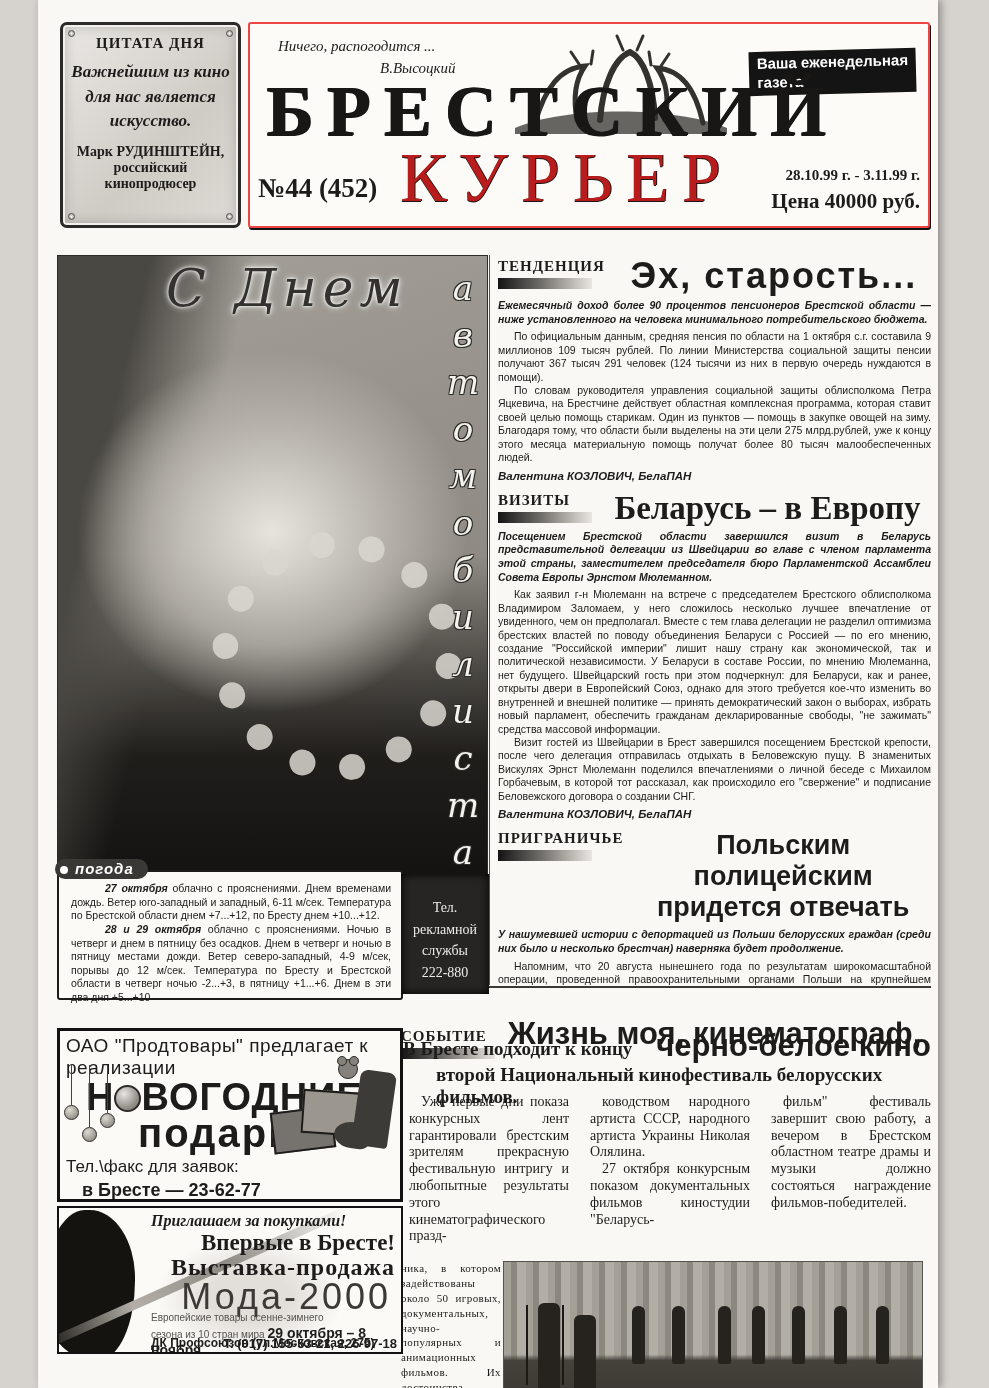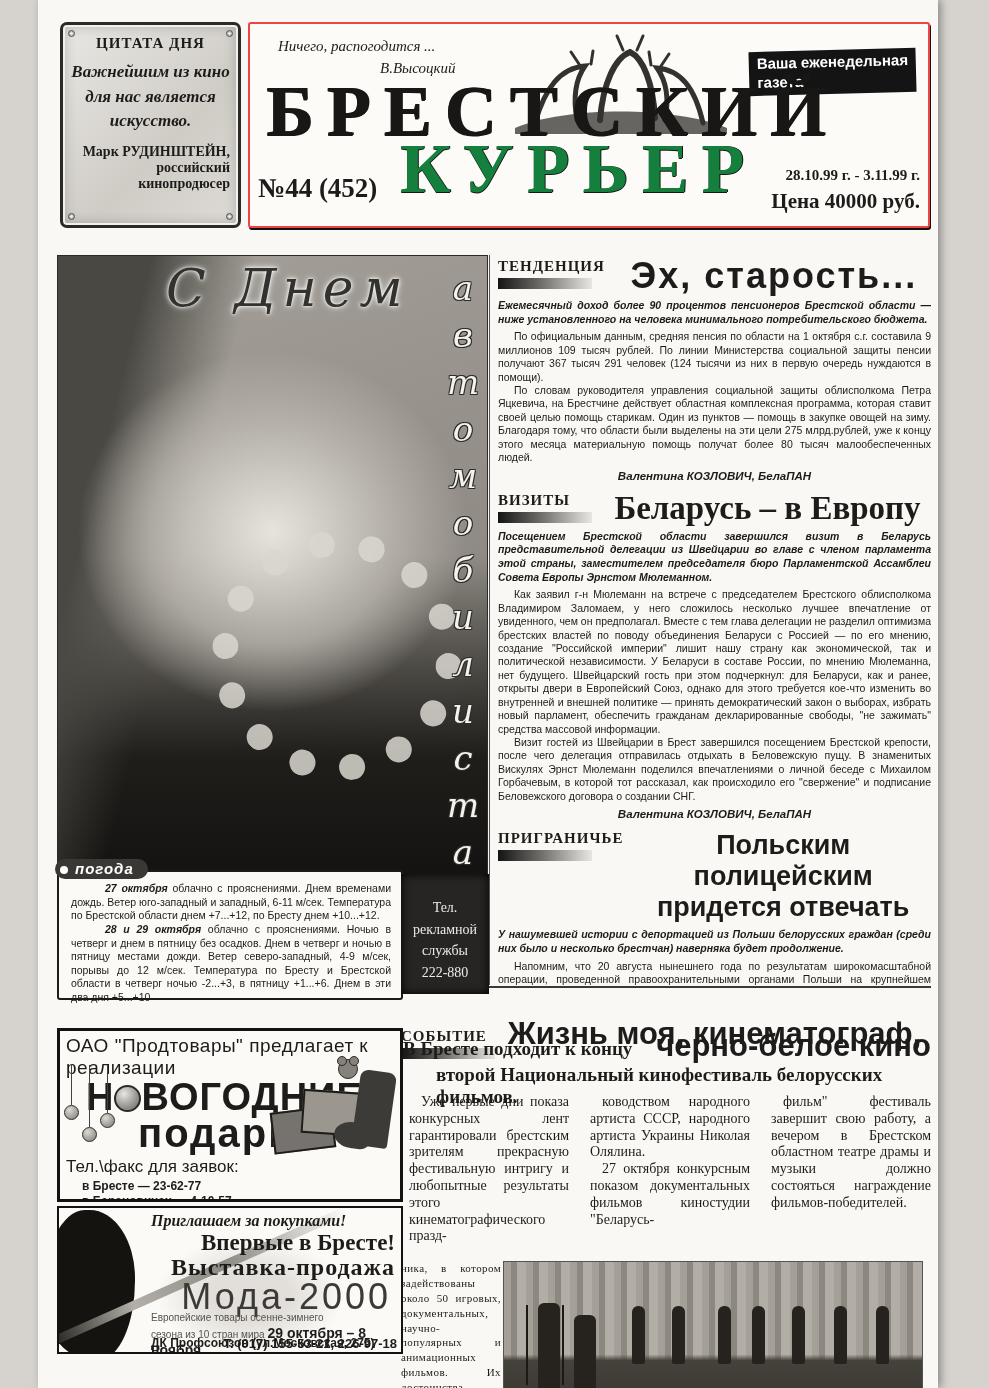--- a/index.html
+++ b/index.html
@@ -7,35 +7,35 @@
   .page { position:relative; width:989px; height:1388px; overflow:hidden; background:#d6d3cf; }
   .sheet { position:absolute; left:38px; top:0; width:900px; height:1388px; background:#f9f8f4; box-shadow:3px 0 8px rgba(0,0,0,.35); }
 
   
   .quote-box { position:absolute; left:60px; top:22px; width:181px; height:206px;
     background:linear-gradient(135deg,#e9e7e3,#cfccc6 60%,#dedbd6); border:3px solid #2b2a28; border-radius:7px;
     box-shadow:inset 0 0 0 2px #f2f0ec, inset 0 0 14px rgba(0,0,0,.25); padding:10px 8px 6px; text-align:center; }
   .screw { position:absolute; width:7px; height:7px; border-radius:50%; background:radial-gradient(#fff,#8a8883); border:1px solid #55534f; }
   .quote-label { font-family:"Liberation Serif",serif; font-weight:700; font-size:15px; letter-spacing:1px; }
   .quote-text { font-family:"Liberation Serif",serif; font-weight:700; font-style:italic; font-size:17px; line-height:1.45; margin-top:8px; }
-  .quote-author { font-family:"Liberation Serif",serif; font-weight:700; font-size:14px; line-height:1.15; margin-top:10px; text-align:right; }
+  .quote-author { font-family:"Liberation Serif",serif; font-weight:700; font-size:14px; line-height:1.15; margin-top:10px; }
 
   
   .masthead { position:absolute; left:248px; top:22px; width:682px; height:206px; background:#fcfbf8;
     border:2px solid #ef4444; border-radius:3px; box-shadow:1px 2px 0 #121212; }
   .epigraph { position:absolute; left:28px; top:14px; font-family:"Liberation Serif",serif; font-style:italic; font-size:15px; }
   .epigraph-author { position:absolute; left:130px; top:36px; font-family:"Liberation Serif",serif; font-style:italic; font-size:15px; }
   .badge { position:absolute; right:12px; top:26px; background:#141414; color:#fff; font-weight:700; font-size:15px;
     line-height:1.25; padding:3px 8px; transform:rotate(-1.5deg); text-align:left; }
   .badge span { display:block; }
   .mast-title1 { position:absolute; left:16px; top:46px; font-family:"Liberation Serif",serif; font-weight:700; font-size:72px;
     letter-spacing:13px; color:#181715; text-shadow:1px 0 0 #181715, 0 1px 0 #181715; white-space:nowrap; }
   .mast-issue { position:absolute; left:8px; bottom:22px; font-family:"Liberation Serif",serif; font-weight:700; font-size:27px; }
-  .mast-title2 { position:absolute; left:150px; bottom:17px; font-family:"Liberation Serif",serif; font-weight:700; font-size:70px;
-    letter-spacing:13px; color:#15803d; text-shadow:1px 0 0 #181715, 0 1px 0 #181715; white-space:nowrap; }
+  .mast-title2 { position:absolute; left:150px; bottom:8px; font-family:"Liberation Serif",serif; font-weight:400; font-size:70px;
+    letter-spacing:13px; color:#b91c1c; text-shadow:1px 0 0 #181715, 0 1px 0 #181715; white-space:nowrap; }
   .mast-dates { position:absolute; right:8px; bottom:42px; font-family:"Liberation Serif",serif; font-weight:700; font-size:15px; }
   .mast-price { position:absolute; right:8px; bottom:12px; font-family:"Liberation Serif",serif; font-weight:700; font-size:21px; }
   .horses { position:absolute; left:255px; top:4px; opacity:.92; }
 
   
   .sec-label { font-family:"Liberation Serif",serif; font-weight:700; font-size:15px; letter-spacing:1px; white-space:nowrap; }
   .sec-bar { width:94px; height:11px; margin-top:3px; background:linear-gradient(90deg,#141414,#6e6c68 45%,#c9c6c1 85%,#e8e6e2); }
 
   
   .cat-photo { position:absolute; left:57px; top:255px; width:431px; height:628px; border:1px solid #2b2a28; overflow:hidden;
@@ -55,21 +55,21 @@
   
   .vline { position:absolute; left:489px; top:255px; width:1px; height:730px; background:#55534f; }
   .hline-event { position:absolute; left:398px; top:986px; width:533px; height:2px; background:#3a3936; }
   .articles { position:absolute; left:498px; top:258px; width:433px; height:727px; overflow:hidden; }
   .art-head { display:flex; gap:12px; align-items:flex-start; margin-bottom:5px; }
   .hl-tend { flex:1; text-align:center; font-weight:900; font-size:36px; letter-spacing:2px; line-height:1; }
   .hl-serif { flex:1; text-align:center; font-family:"Liberation Serif",serif; font-weight:700; font-size:33px; line-height:1; }
   .hl-border { flex:1; text-align:center; font-weight:900; font-size:27px; line-height:1.15; }
   .lead { font-weight:700; font-style:italic; font-size:10.5px; line-height:1.3; text-align:justify; margin-bottom:4px; }
   .bodyp { font-size:10.5px; line-height:1.28; text-align:justify; text-indent:16px; }
-  .byline { font-style:italic; font-weight:700; font-size:11.5px; text-align:center; margin:5px 0 10px; }
+  .byline { font-style:italic; font-weight:700; font-size:11.5px; text-align:left; margin:5px 0 10px; }
 
   
   .weather { position:absolute; left:57px; top:870px; width:346px; height:130px; border:2px solid #1d1c1a; border-radius:3px;
     background:#fbfaf7; padding:10px 10px 6px 12px; }
   .weather-tag { position:absolute; left:-4px; top:-13px; background:#3a3835; color:#fff; font-weight:700; font-style:italic;
     font-size:15px; padding:1px 14px 2px 20px; border-radius:12px; letter-spacing:1px; }
   .weather-tag .dot { position:absolute; left:5px; top:7px; width:8px; height:8px; border-radius:50%; background:#fff; }
   .weather p { font-size:10.5px; line-height:1.3; text-align:justify; text-indent:34px; }
   .weather b { font-style:italic; }
 
@@ -100,21 +100,21 @@
   .figure.tall { height:92px; width:22px; bottom:14%; }
   .mic { position:absolute; bottom:20%; width:2px; height:80px; background:#1b1916; }
 
   
   .ad-gifts { position:absolute; left:57px; top:1028px; width:346px; height:174px; border:3px solid #121212; background:#fbfaf7; overflow:hidden; }
   .gifts-header { font-size:19px; padding:4px 6px 0; letter-spacing:.5px; }
   .gifts-title1 { font-weight:900; font-size:38px; line-height:.95; padding-left:26px; letter-spacing:1px; }
   .ball-glyph { display:inline-block; width:27px; height:27px; border-radius:50%; background:radial-gradient(circle at 35% 30%,#e8e6e2,#97948e 60%,#6e6b66); border:2px solid #2b2a28; vertical-align:-2px; }
   .gifts-title2 { font-weight:900; font-size:40px; line-height:.9; padding-left:78px; letter-spacing:2px; }
   .gifts-fax { font-size:17px; padding:6px 0 2px 6px; }
-  .gifts-phones { font-weight:700; font-size:12px; line-height:1.25; padding-left:22px; }
+  .gifts-phones { font-weight:700; font-size:18px; line-height:1.25; padding-left:22px; }
   .ornaments { position:absolute; left:3px; top:34px; width:60px; height:92px; }
   .orn-str { position:absolute; top:0; width:1px; background:#44423e; }
   .orn-ball { position:absolute; width:15px; height:15px; border-radius:50%; background:radial-gradient(circle at 35% 30%,#ddd9d3,#7d7a74); border:1px solid #2b2a28; }
   .gifts-art { position:absolute; right:2px; top:26px; width:130px; height:118px; }
   .gbox1 { position:absolute; left:4px; top:52px; width:62px; height:42px; background:#76736e; border:2px solid #1d1c1a; transform:rotate(-7deg); }
   .gbox2 { position:absolute; left:34px; top:34px; width:66px; height:44px; background:#9b978f; border:2px solid #1d1c1a; transform:rotate(4deg); }
   .stocking { position:absolute; right:6px; top:14px; width:36px; height:76px; background:#3d3b37; border-radius:8px 8px 4px 12px; transform:rotate(8deg); }
   .stocking:after { content:""; position:absolute; left:-18px; bottom:-4px; width:36px; height:26px; background:#3d3b37; border-radius:50% 20% 30% 50%; }
   .bear { position:absolute; right:40px; top:2px; width:20px; height:20px; border-radius:50%; background:#86827b; border:1px solid #2b2a28; }
   .bear:before,.bear:after { content:""; position:absolute; top:-4px; width:8px; height:8px; border-radius:50%; background:#86827b; border:1px solid #2b2a28; }

